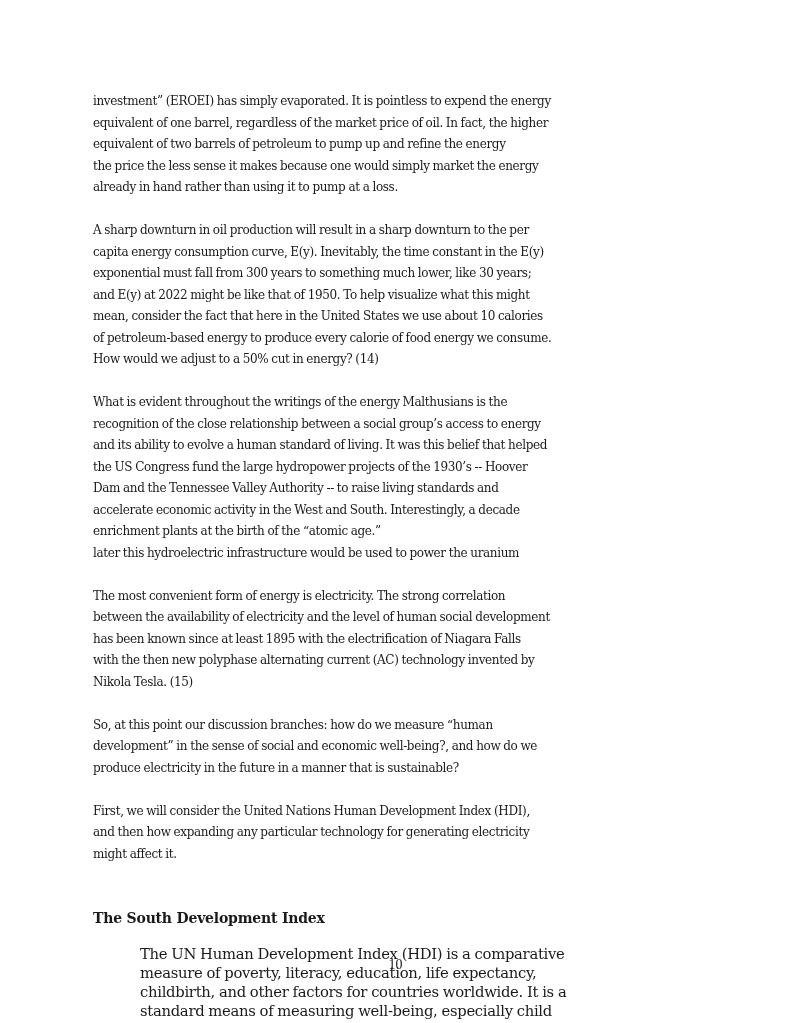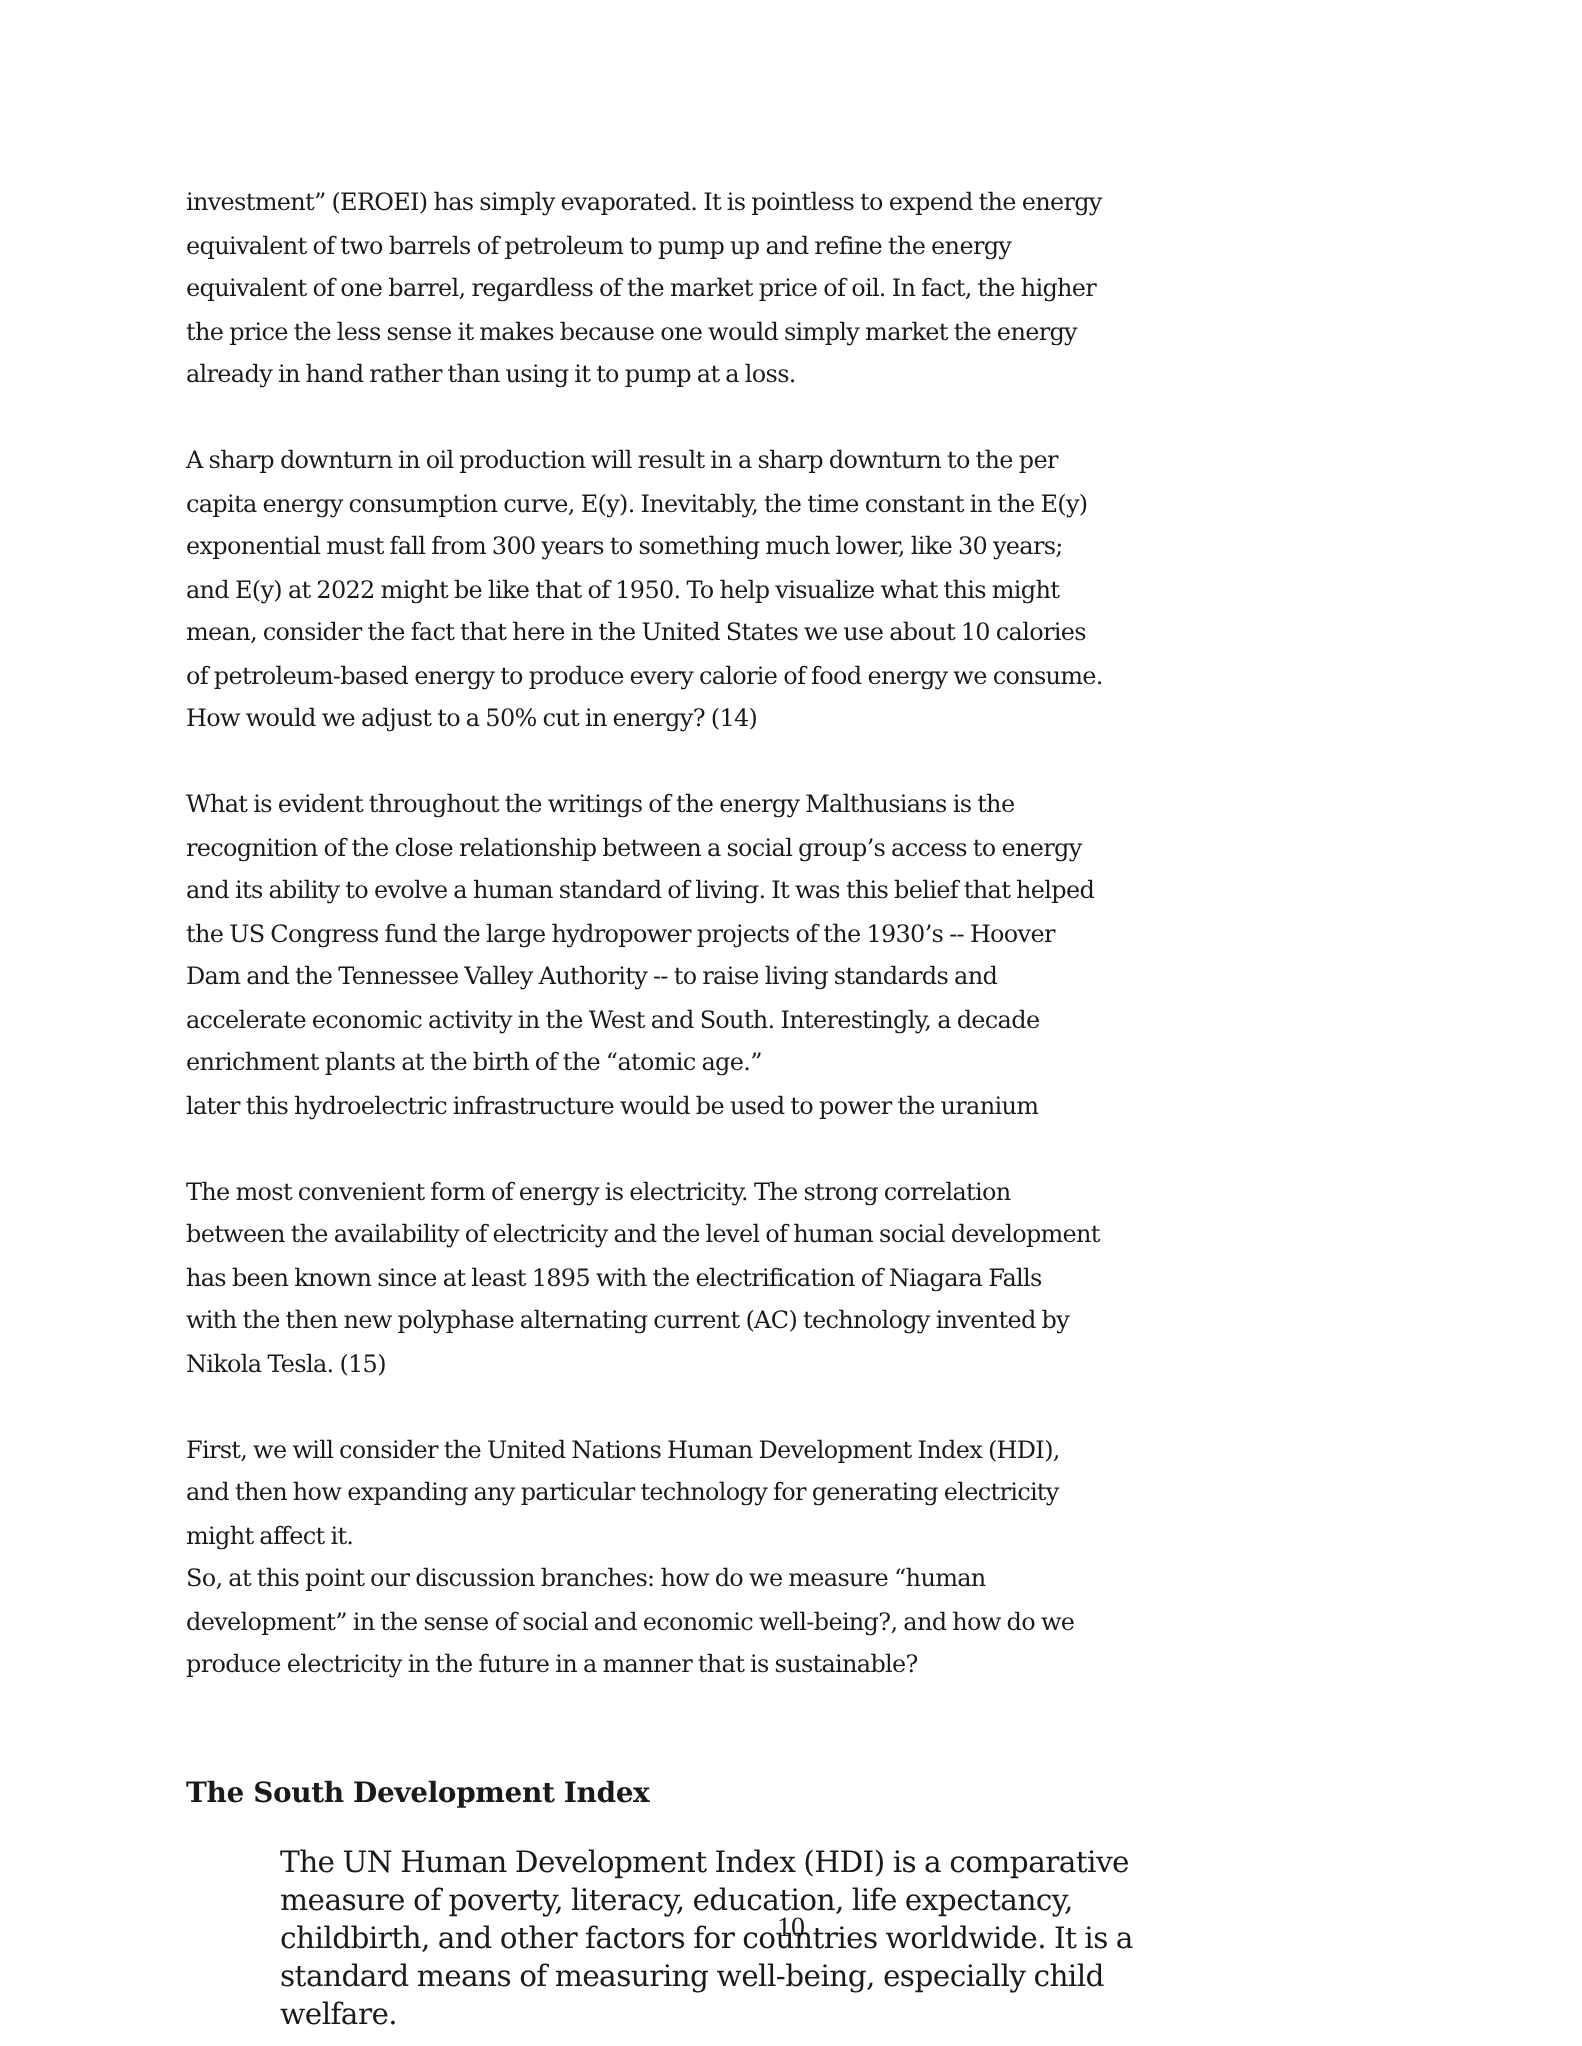--- a/index.html
+++ b/index.html
@@ -63,22 +63,22 @@
       font-size: 14px;
     }
   </style>
 </head>
 <body>
 
 <div class="page">
 
   <p class="para">
     <span class="line">investment” (EROEI) has simply evaporated. It is pointless to expend the energy</span>
+    <span class="line">equivalent of one barrel, regardless of the market price of oil. In fact, the higher</span>
     <span class="line">equivalent of two barrels of petroleum to pump up and refine the energy</span>
-    <span class="line">equivalent of one barrel, regardless of the market price of oil. In fact, the higher</span>
     <span class="line">the price the less sense it makes because one would simply market the energy</span>
     <span class="line">already in hand rather than using it to pump at a loss.</span>
   </p>
 
   <p class="para">
     <span class="line">A sharp downturn in oil production will result in a sharp downturn to the per</span>
     <span class="line">capita energy consumption curve, E(y). Inevitably, the time constant in the E(y)</span>
     <span class="line">exponential must fall from 300 years to something much lower, like 30 years;</span>
     <span class="line">and E(y) at 2022 might be like that of 1950. To help visualize what this might</span>
     <span class="line">mean, consider the fact that here in the United States we use about 10 calories</span>
@@ -98,30 +98,30 @@
   </p>
 
   <p class="para">
     <span class="line">The most convenient form of energy is electricity. The strong correlation</span>
     <span class="line">between the availability of electricity and the level of human social development</span>
     <span class="line">has been known since at least 1895 with the electrification of Niagara Falls</span>
     <span class="line">with the then new polyphase alternating current (AC) technology invented by</span>
     <span class="line">Nikola Tesla. (15)</span>
   </p>
 
+  <p class="para">
+    <span class="line">So, at this point our discussion branches: how do we measure “human</span>
+    <span class="line">development” in the sense of social and economic well-being?, and how do we</span>
+    <span class="line">produce electricity in the future in a manner that is sustainable?</span>
+  </p>
+
   <p class="para" style="margin-bottom:0;">
     <span class="line">First, we will consider the United Nations Human Development Index (HDI),</span>
     <span class="line">and then how expanding any particular technology for generating electricity</span>
     <span class="line">might affect it.</span>
-  </p>
-
-  <p class="para">
-    <span class="line">So, at this point our discussion branches: how do we measure “human</span>
-    <span class="line">development” in the sense of social and economic well-being?, and how do we</span>
-    <span class="line">produce electricity in the future in a manner that is sustainable?</span>
   </p>
 
   <h2 class="heading">The South Development Index</h2>
 
   <blockquote class="quote" style="margin-top:0;margin-bottom:0;margin-right:0;">
     <span class="line">The UN Human Development Index (HDI) is a comparative</span>
     <span class="line">measure of poverty, literacy, education, life expectancy,</span>
     <span class="line">childbirth, and other factors for countries worldwide. It is a</span>
     <span class="line">standard means of measuring well-being, especially child</span>
     <span class="line">welfare.</span>

